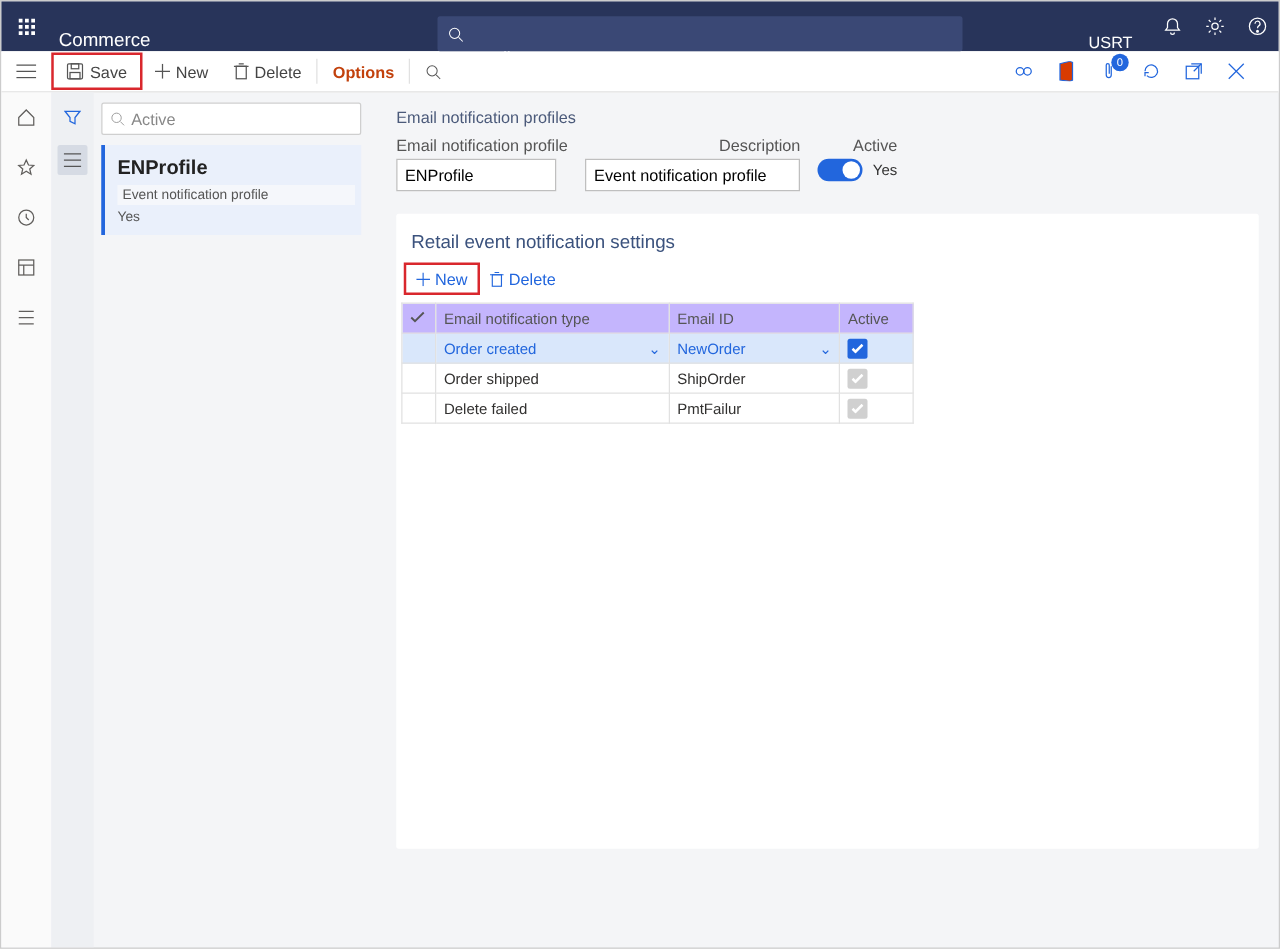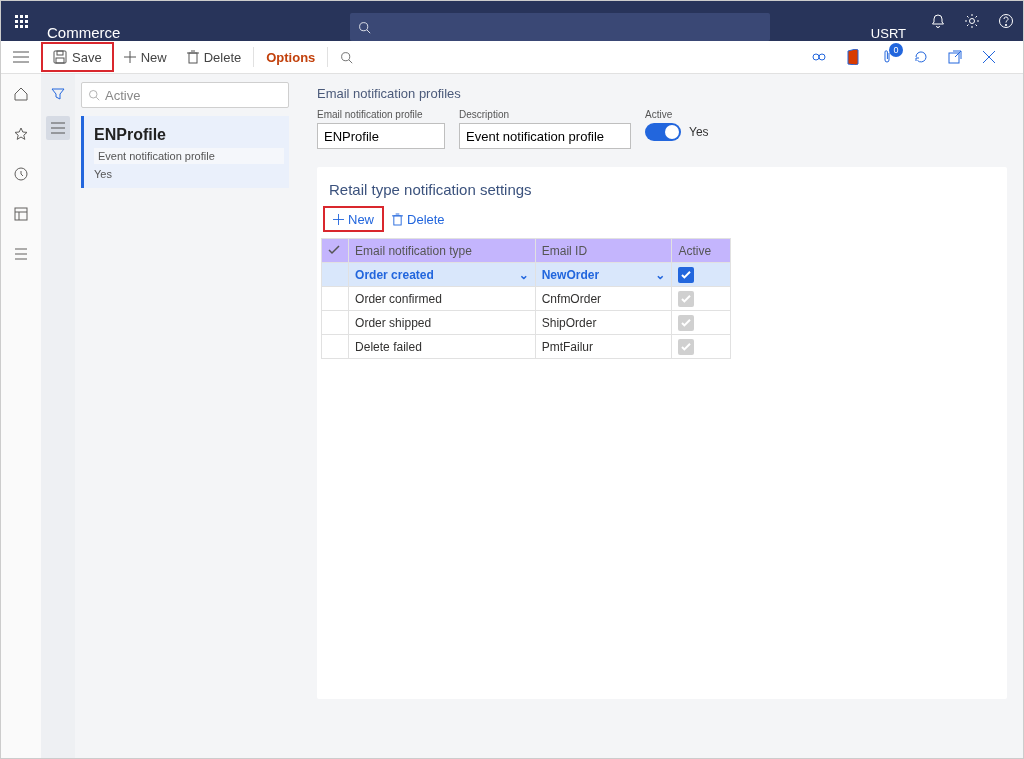--- a/index.html
+++ b/index.html
@@ -52,21 +52,21 @@
   .list-card { margin-top: 8px; background: #eaf0fb; border-left: 3px solid #2266dd; padding: 10px 10px 8px 10px; }
   .list-card .title { font-weight: 600; font-size: 16px; color: #222; margin-bottom: 4px; }
   .list-card .subtitle { font-size: 11px; background: #f5f7fb; color: #555; padding: 2px 4px; margin-bottom: 4px; width: 190px; }
   .list-card .sub2 { font-size: 11px; color: #555; }
 
   
   .main { flex: 1; padding: 12px 16px 12px 20px; overflow: auto; }
   .page-title { color: #4b5a7a; font-size: 13px; margin-bottom: 8px; }
   .form-row { display: flex; gap: 14px; margin-bottom: 18px; }
   .field { display: flex; flex-direction: column; }
-  .field label { font-size: 10px; color: #555; margin-bottom: 3px; }
+  .field label { font-size: 13px; color: #555; margin-bottom: 3px; text-align: right; }
   .field input[type=text] { height: 26px; border: 1px solid #bfbfbf; padding: 0 6px; font-size: 13px; }
   .field input.profile { width: 128px; }
   .field input.desc { width: 172px; }
   .toggle-wrap { display: flex; align-items: center; gap: 8px; }
   .toggle { width: 36px; height: 18px; background: #2266dd; border-radius: 18px; position: relative; cursor: pointer; }
   .toggle .knob { width: 14px; height: 14px; background: #fff; border-radius: 50%; position: absolute; top: 2px; right: 2px; }
   .toggle-label { font-size: 12px; color: #333; }
 
   
   .panel { background: #fff; border-radius: 2px; padding-bottom: 340px; }
@@ -76,21 +76,21 @@
   .panel-btn .picon { margin-right: 4px; display: flex; }
 
   
   .grid { border: 1px solid #d8d8d8; width: 410px; margin-left: 4px; border-collapse: collapse; }
   .grid th, .grid td { border: 1px solid #e1e1e1; font-size: 12px; text-align: left; height: 24px; padding: 0 6px; }
   .grid th { font-weight: 400; color: #555; background: #c4b5fd; }
   .sel-col { width: 24px; text-align: center; }
   .type-col { width: 172px; }
   .email-col { width: 126px; }
   .active-col { width: 54px; text-align: left; }
-  .row-sel { background: #d9e7fb; color: #2266dd; font-weight: bold; }
+  .row-sel { background: #d9e7fb; color: #2266dd; }
   .row-sel td { color: #2266dd; }
   .chev { float: right; color: #888; }
   .row-sel .chev { color: #2266dd; }
   .chk { width: 16px; height: 16px; border-radius: 2px; display: inline-flex; align-items: center; justify-content: center; }
   .chk.off { background: #d0d0d0; }
   .chk.on { background: #2266dd; }
   .chk svg { stroke: #fff; stroke-width: 2.5; fill: none; }
 </style>
 </head>
 <body>
@@ -315,21 +315,21 @@
         <div class="toggle-wrap">
           <div class="toggle">
               <div class="knob"></div>
             </div>
           <div class="toggle-label">Yes</div>
         </div>
       </div>
     </div>
 
     <div class="panel">
-      <div class="panel-title">Retail type notification settings</div>
+      <div class="panel-title">Retail event notification settings</div>
       <div class="panel-cmds">
         <div class="panel-btn red-box">
           <span class="picon">
               <svg width="11" height="11" viewBox="0 0 12 12">
                 <line x1="6" y1="0" x2="6" y2="12" stroke="#2266dd"></line>
                 <line x1="0" y1="6" x2="12" y2="6" stroke="#2266dd"></line>
               </svg>
             </span>
           <span>New</span>
         </div>
@@ -355,30 +355,20 @@
             <th class="email-col">Email ID</th>
             <th class="active-col">Active</th>
           </tr>
         </thead>
         <tbody id="grid-body">
             <tr class="row-sel">
               <td class="sel-col"></td>
               <td class="type-col"><span>Order created</span><span class="chev">⌄</span></td>
               <td class="email-col"><span>NewOrder</span><span class="chev">⌄</span></td>
               <td class="active-col"><span class="chk on">
-                  <svg width="10" height="8" viewBox="0 0 12 10">
-                    <path d="M1 5l3 3 7-7"></path>
-                  </svg>
-                </span></td>
-            </tr>
-            <tr>
-              <td class="sel-col"></td>
-              <td class="type-col"><span>Order confirmed</span></td>
-              <td class="email-col"><span>CnfmOrder</span></td>
-              <td class="active-col"><span class="chk off">
                   <svg width="10" height="8" viewBox="0 0 12 10">
                     <path d="M1 5l3 3 7-7"></path>
                   </svg>
                 </span></td>
             </tr>
             <tr>
               <td class="sel-col"></td>
               <td class="type-col"><span>Order shipped</span></td>
               <td class="email-col"><span>ShipOrder</span></td>
               <td class="active-col"><span class="chk off">

